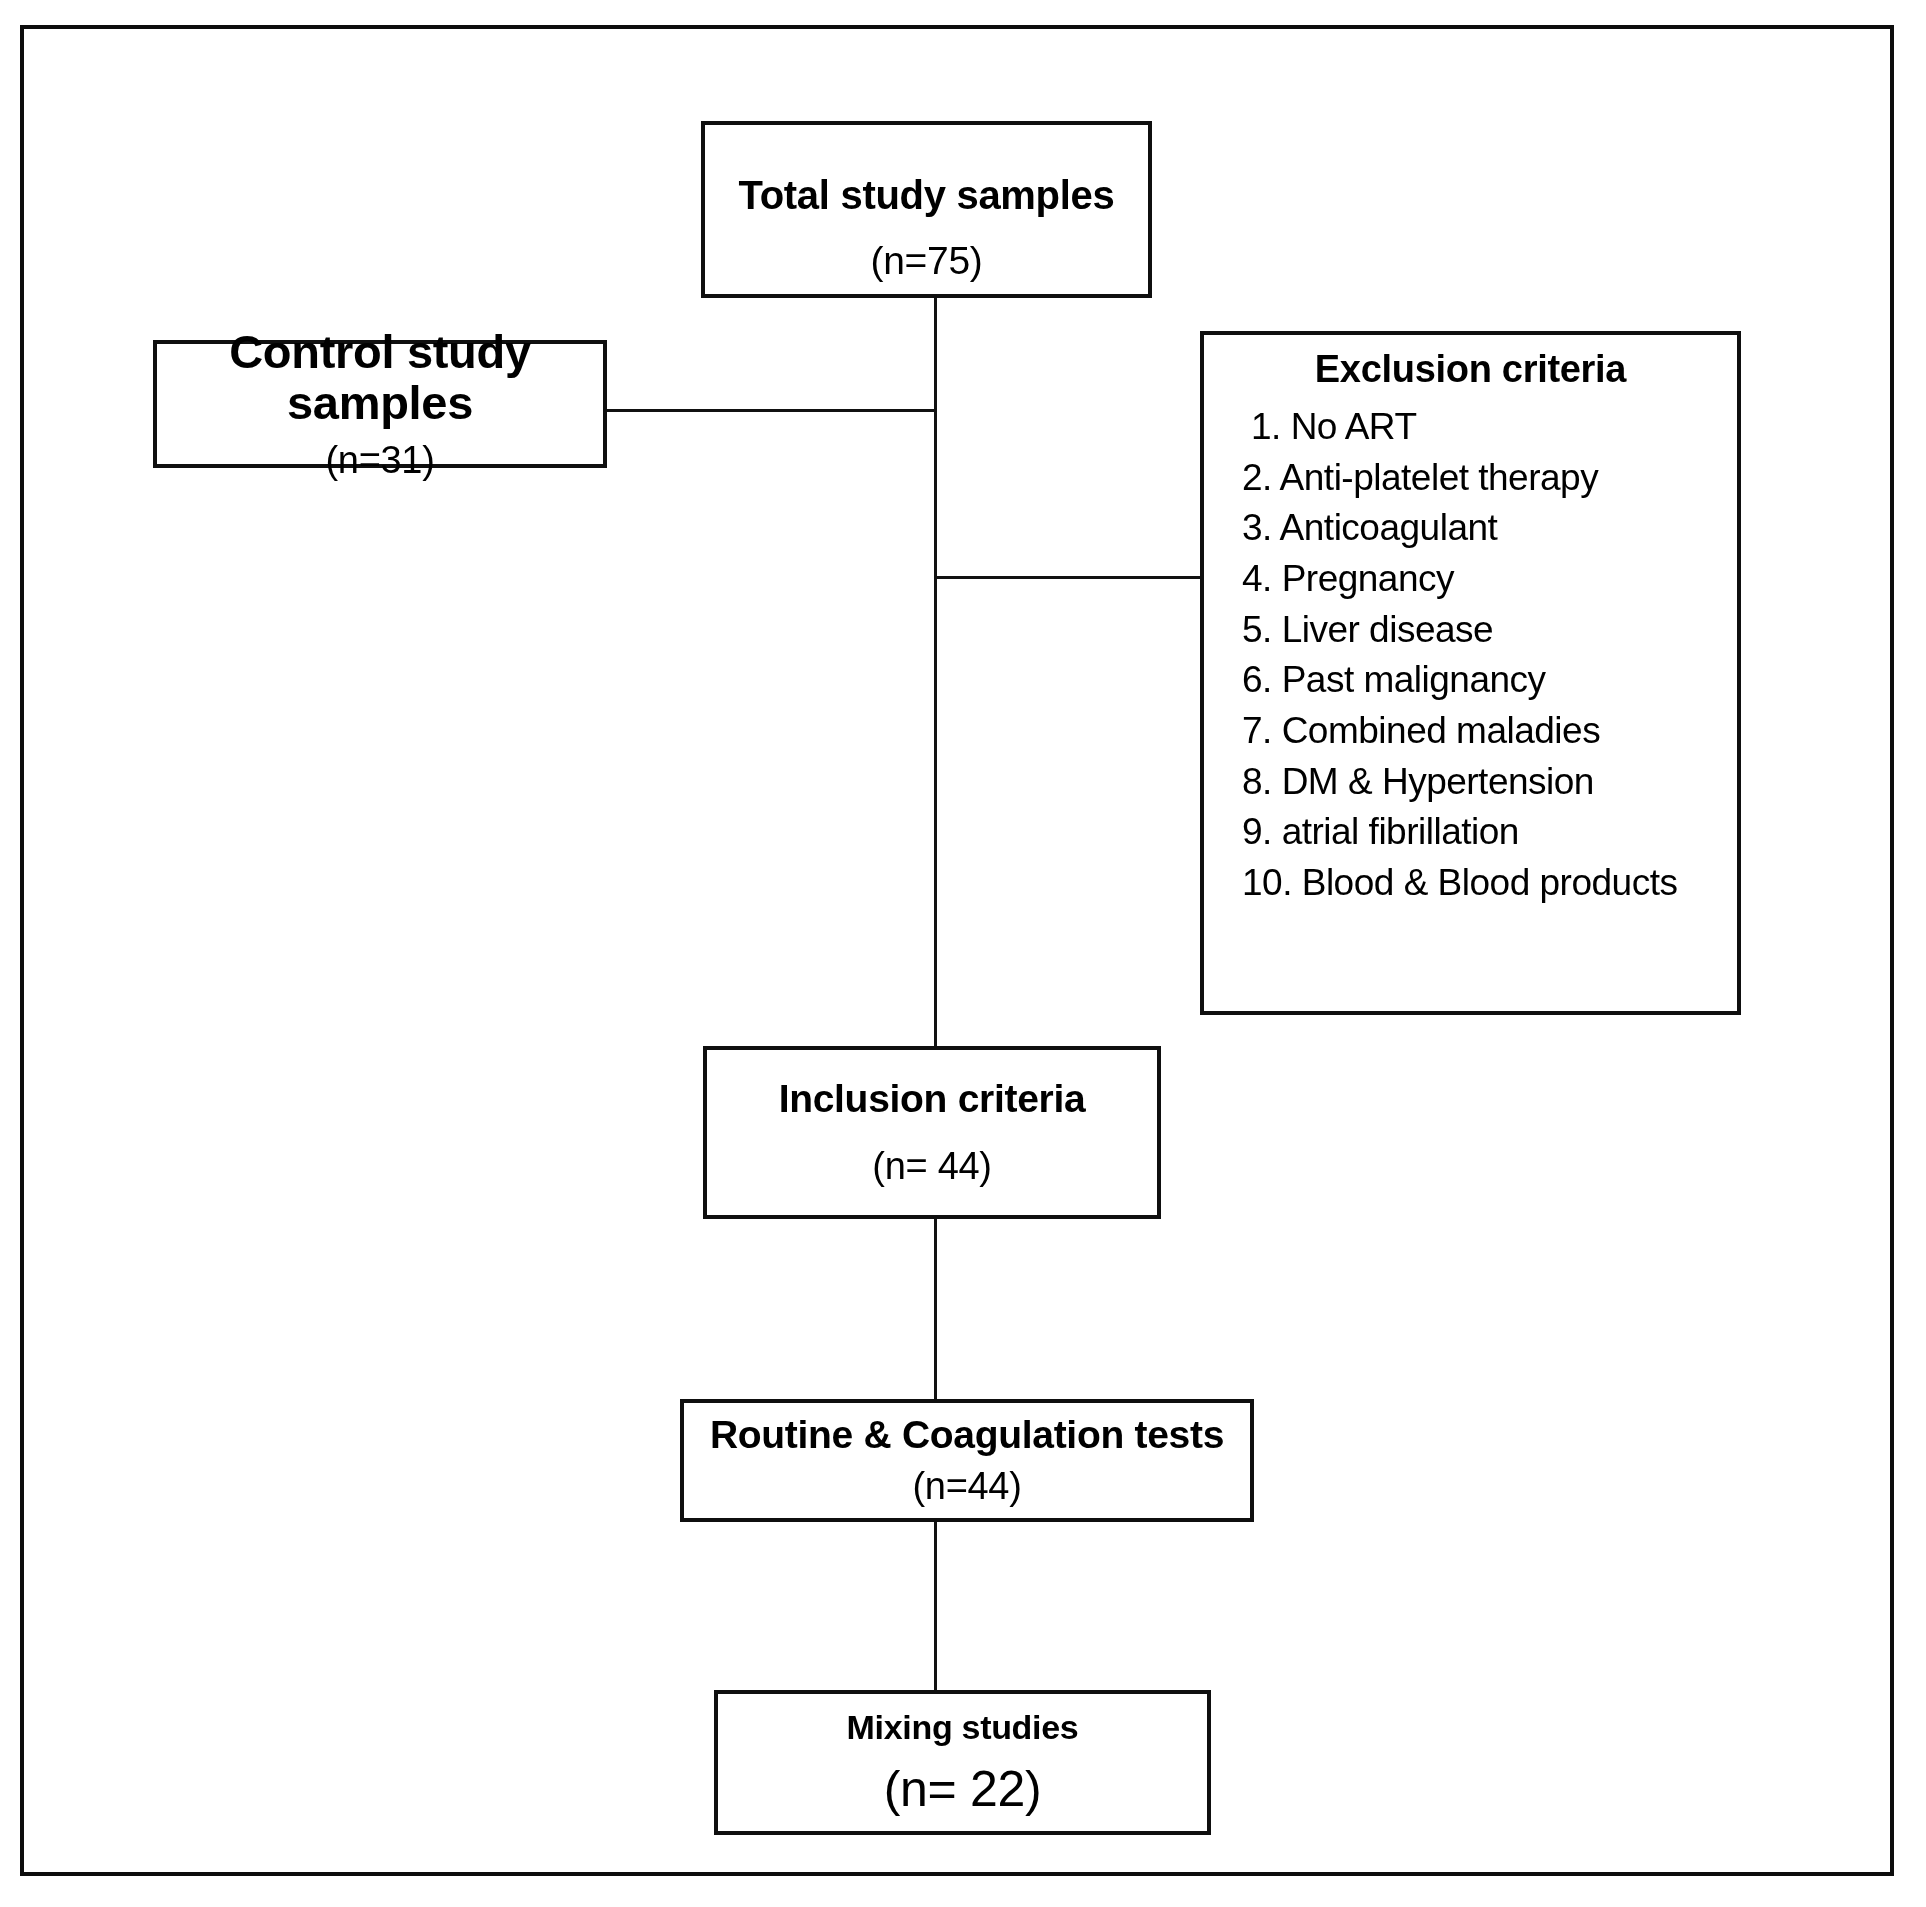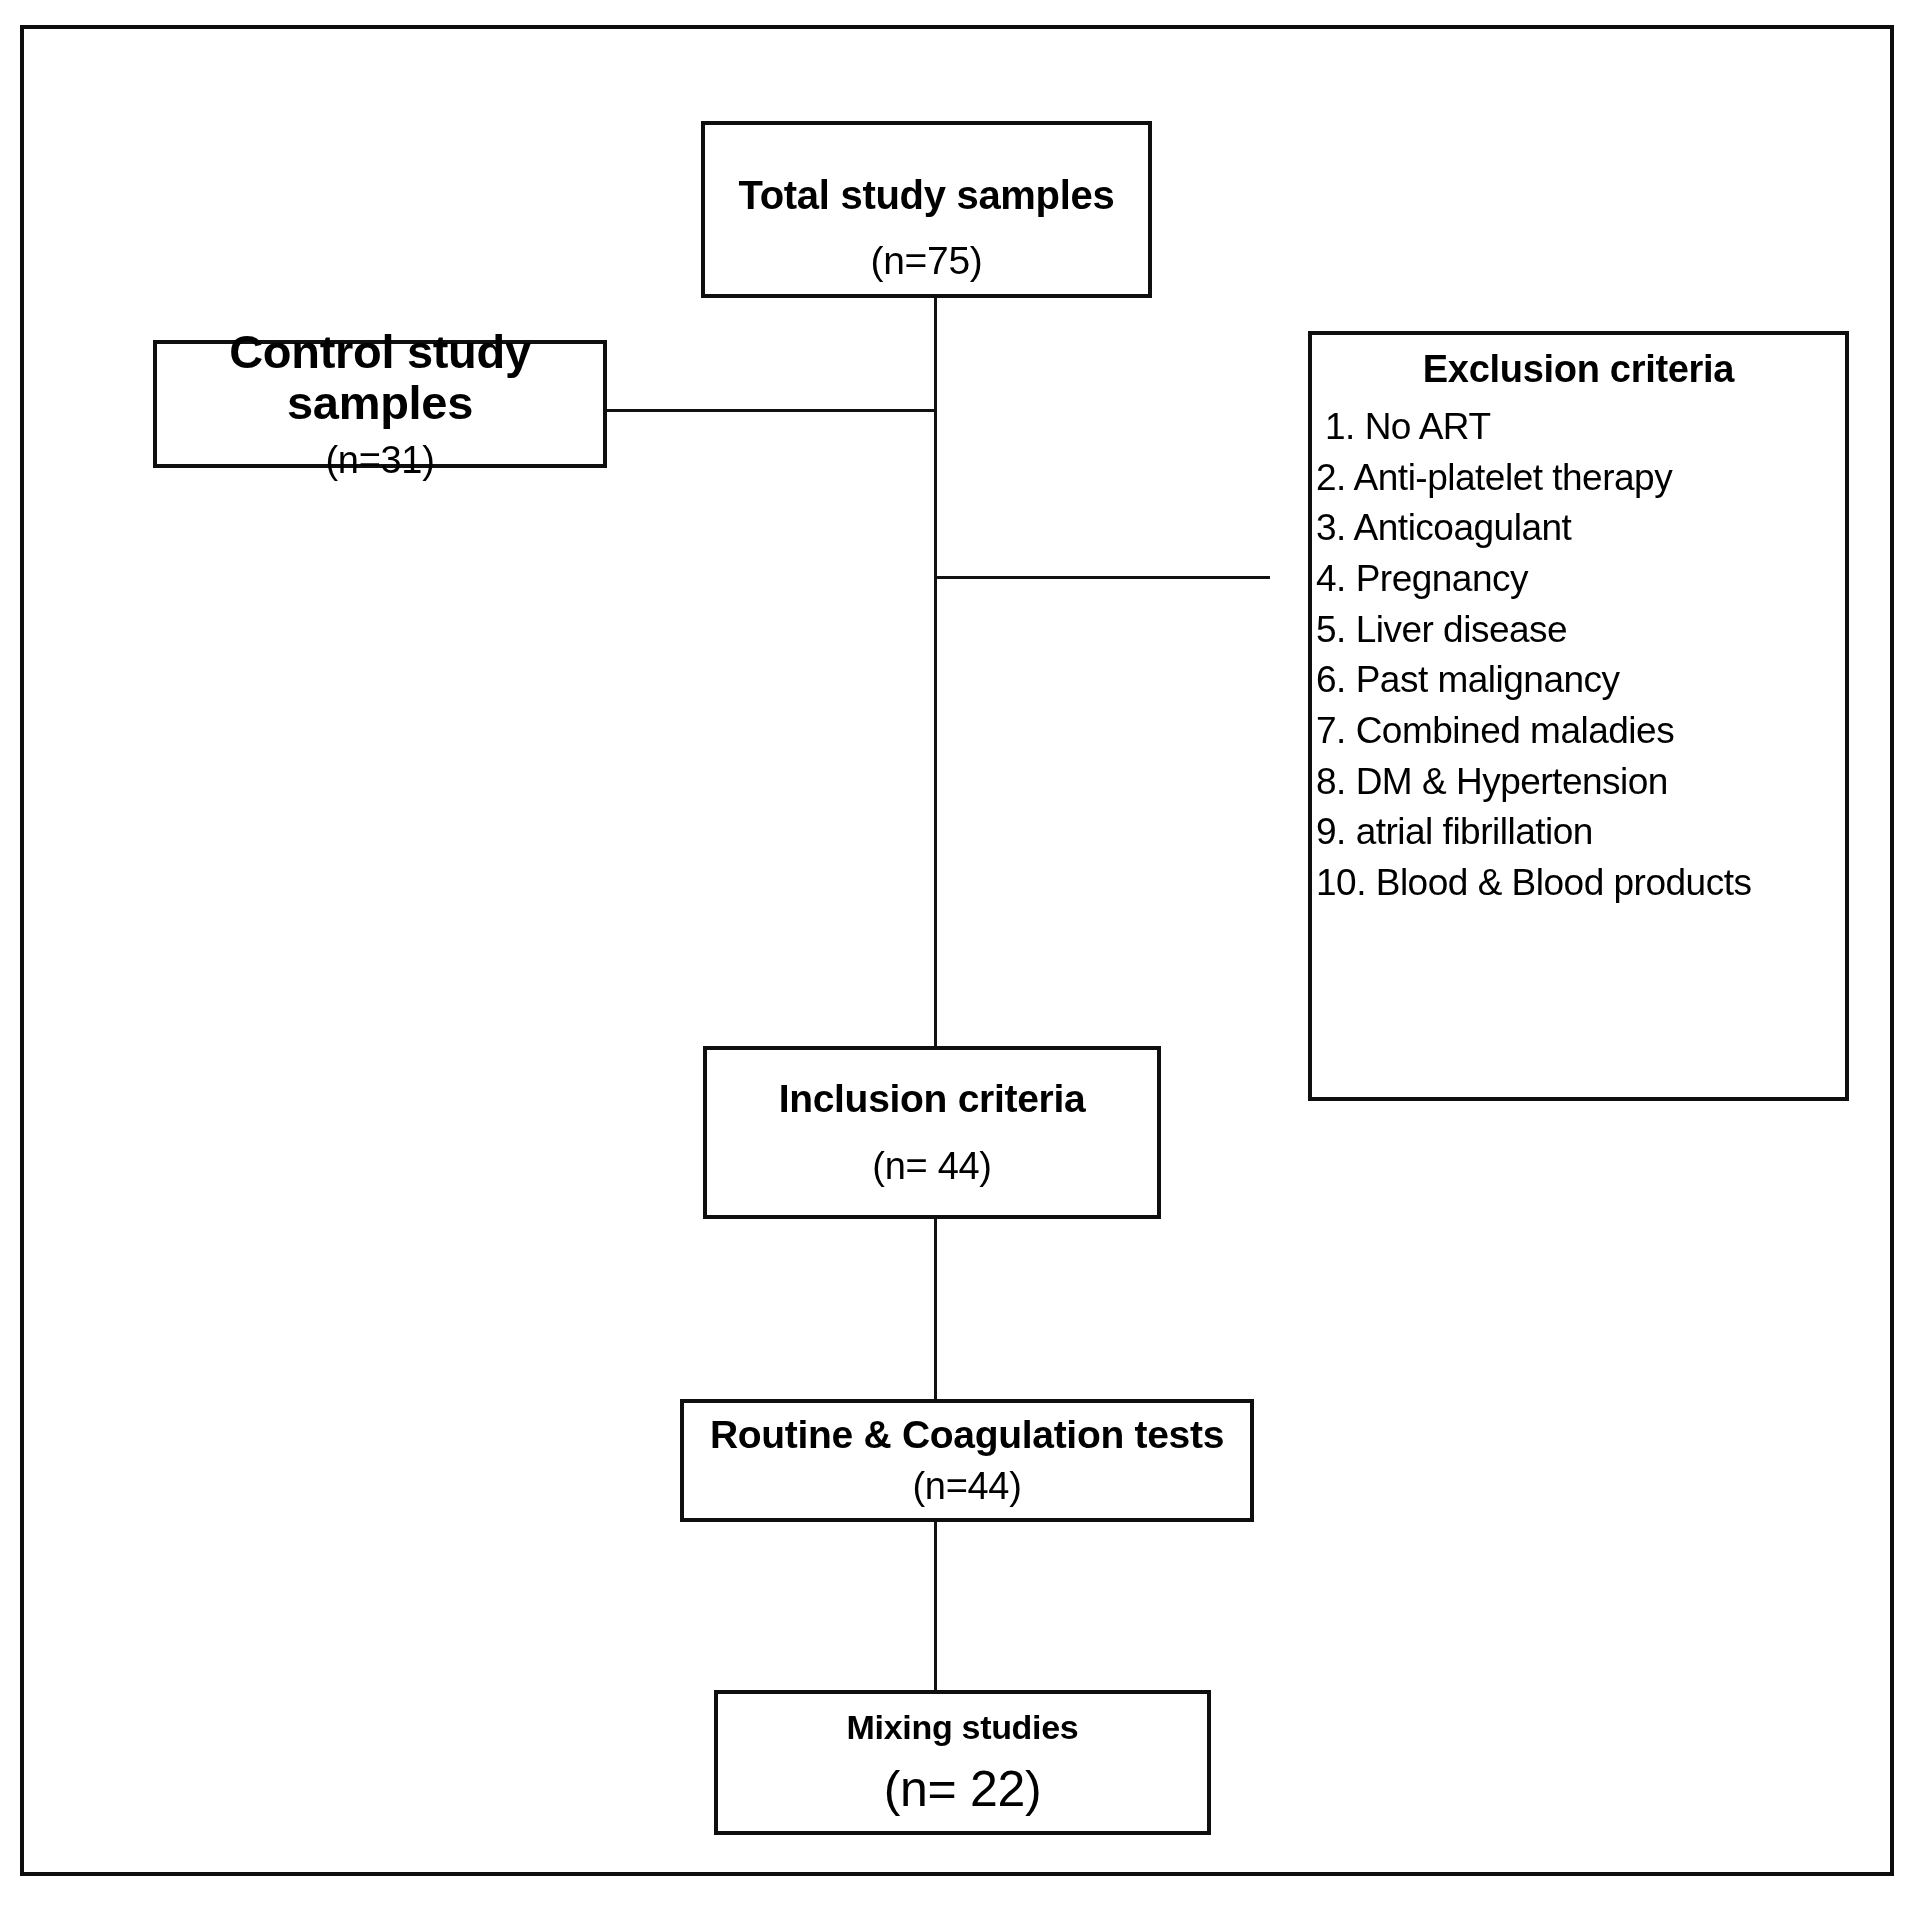--- a/index.html
+++ b/index.html
@@ -72,37 +72,37 @@
   #node-total .count { font-size: 39px; margin-top: 23.5px; }
 
   #node-control {
     left: 153px; top: 340px;
     width: 454px; height: 128px;
   }
   #node-control .title { font-size: 47px; }
   #node-control .count { font-size: 38px; margin-top: 11.7px; }
 
   #node-exclusion {
-    left: 1308px; top: 331px;
-    width: 541px; height: 770px;
+    left: 1200px; top: 331px;
+    width: 541px; height: 684px;
     display: block;
     padding: 14.3px 0 11.7px 0;
   }
   #node-exclusion .excl-title {
     font-size: 38px;
     font-weight: bold;
     text-align: center;
     letter-spacing: -0.3px;
     line-height: 1.1;
     margin-bottom: 10.4px;
   }
   #node-exclusion .excl-list {
     list-style: none;
     margin: 0;
-    padding: 0 0 0 4px;
+    padding: 0 0 0 38px;
   }
   #node-exclusion .excl-list li {
     font-size: 37px;
     font-weight: normal;
     letter-spacing: -0.5px;
     line-height: 1.0;
     text-align: left;
     white-space: nowrap;
     padding: 6.5px 0 7.2px 0;
   }

